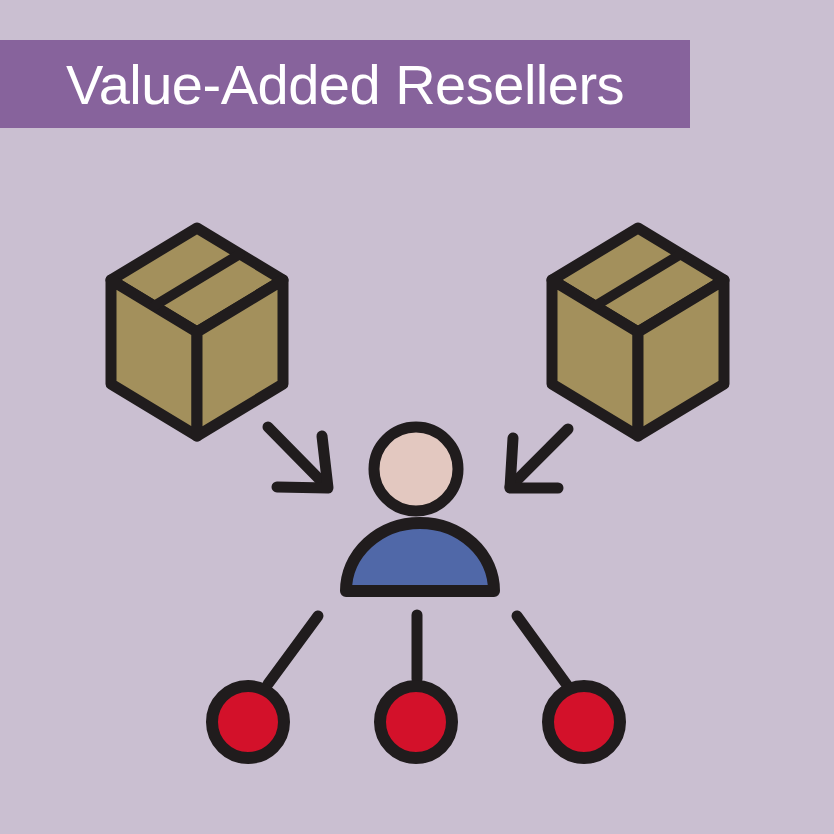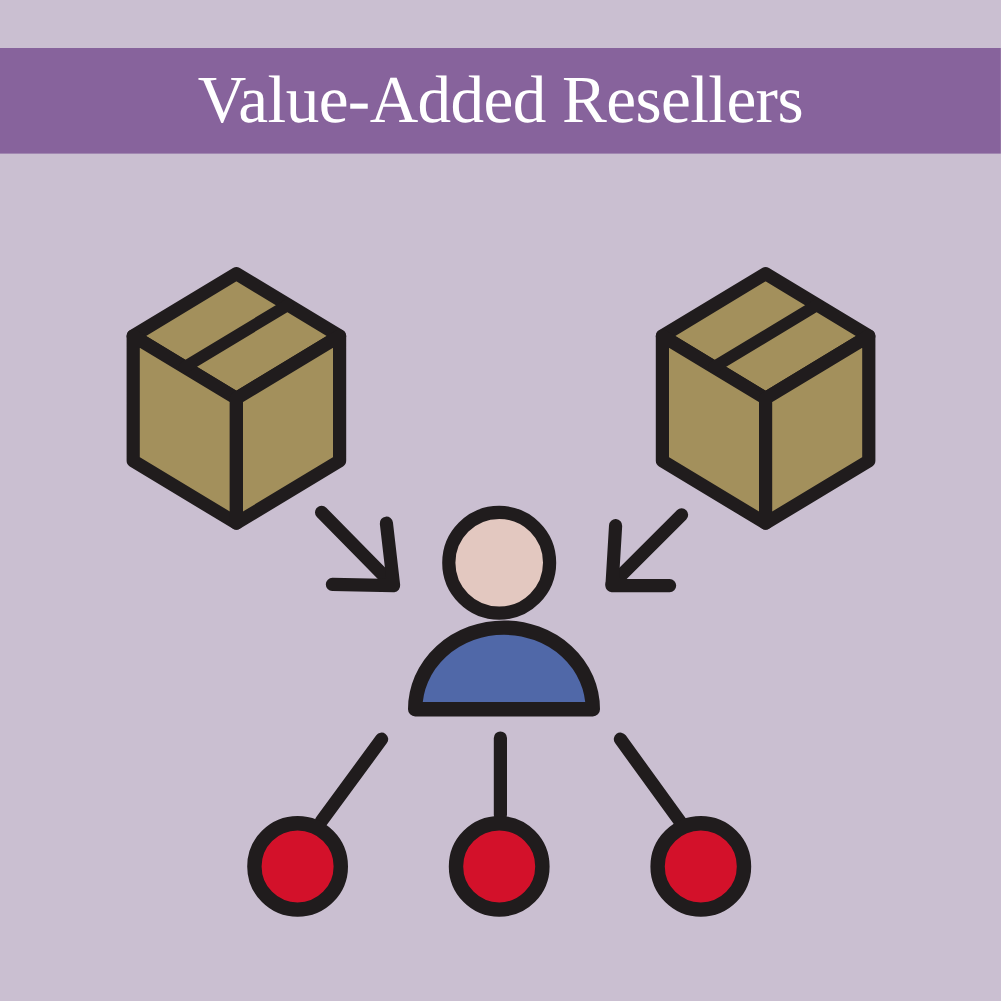--- a/index.html
+++ b/index.html
@@ -8,23 +8,23 @@
     position: relative;
     overflow: hidden;
     background: var(--background, #cabfd1);
     font-family: "Liberation Sans", sans-serif;
   }
   .stage { position: absolute; inset: 0; }
 
   .banner {
     position: absolute;
     left: 0; top: 40px;
-    width: 834px; height: 88px;
+    width: 690px; height: 88px;
     background: var(--banner, #87639c);
-    display: flex; align-items: center; justify-content: center; font-family: Liberation Serif, serif;
+    display: flex; align-items: center; justify-content: center;
   }
   .title {
     color: var(--title-text, #ffffff);
     font-size: 56px;
     font-weight: 400;
     letter-spacing: -0.5px;
     white-space: nowrap;
   }
 
   svg.diagram { position: absolute; left: 0; top: 0; }

